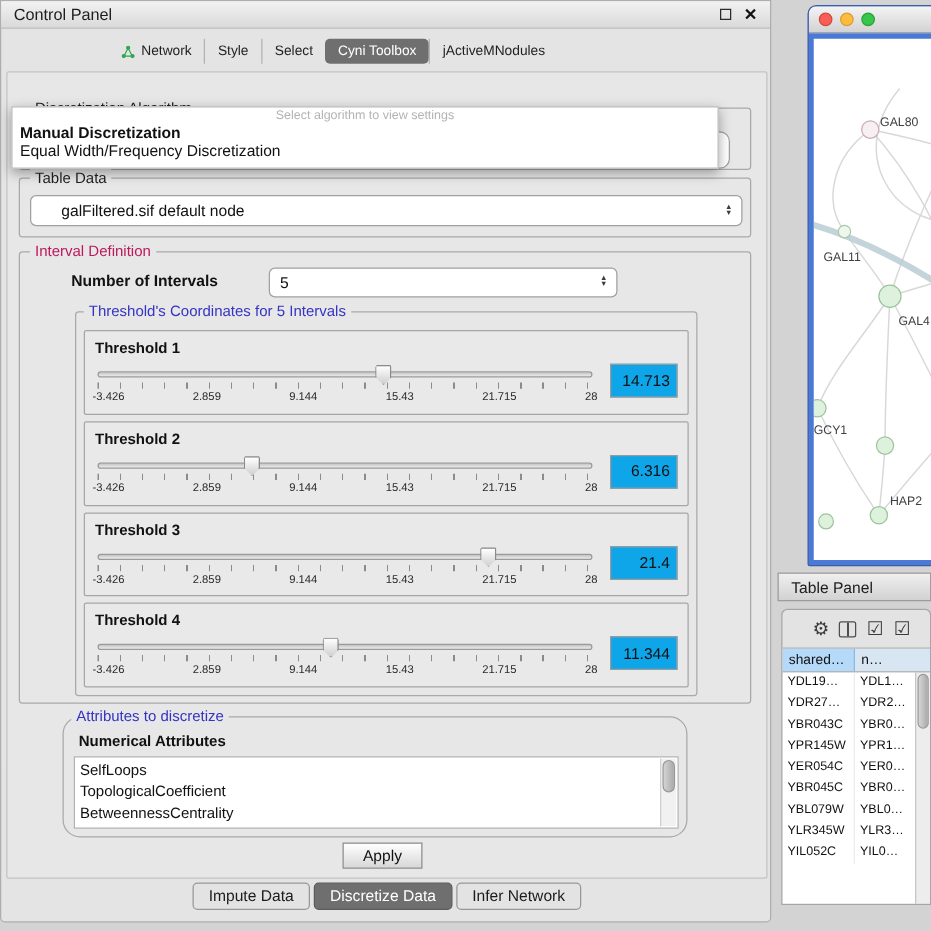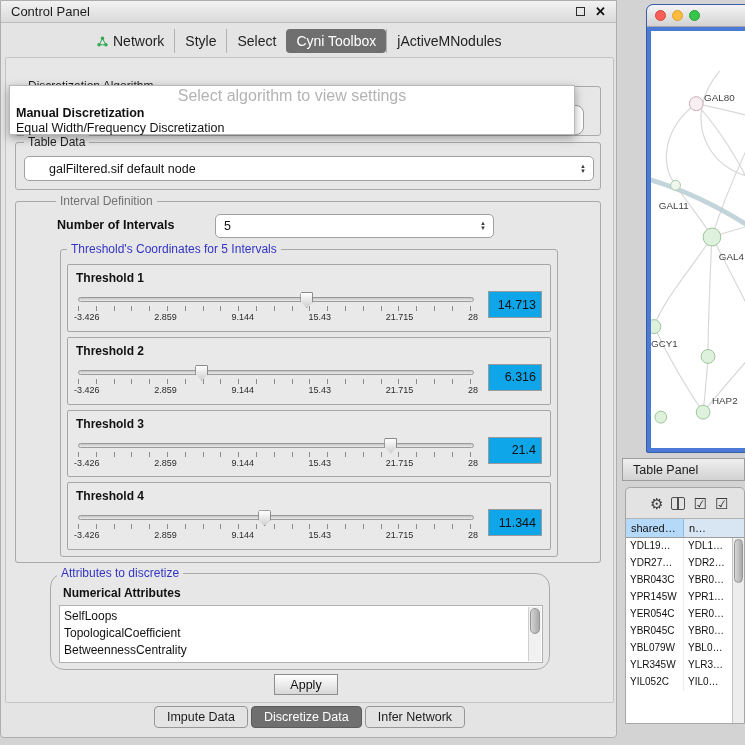--- a/index.html
+++ b/index.html
@@ -12,46 +12,46 @@
     background:#e4e4e4; border:1px solid #aeaeae; border-radius:0 0 4px 4px; }
   .titlebar { height:22px; background:linear-gradient(#f2f2f2,#dadada);
     border-bottom:1px solid #bcbcbc; display:flex; align-items:center; padding:0 10px;
     font-size:13px; color:#1d1d1d; }
   .win-controls { margin-left:auto; display:flex; align-items:center; gap:10px; }
   .win-min { width:9px; height:9px; border:1.5px solid #2c2c2c; }
   .win-close { font-size:13px; font-weight:bold; color:#111; line-height:1; }
 
   .top-tabs { position:absolute; left:0; top:26px; width:617px; height:28px;
     display:flex; align-items:center; padding-left:86px; }
-  .tab { display:flex; align-items:center; gap:5px; padding:4px 10px; font-size:14px;
+  .tab { display:flex; align-items:flex-end; gap:5px; padding:4px 10px; font-size:11px;
     color:#1f1f1f; white-space:nowrap; }
   .tab + .tab { border-left:1px solid #b2b2b2; }
   .tab.sel { background:#6f6f6f; color:#fff; border-radius:4px; border-left:none; }
   .tab-ic { display:flex; }
 
   .content { position:absolute; left:4px; top:56px; width:609px; height:646px;
     background:#e7e7e7; border:1px solid #c3c3c3; border-radius:2px; }
 
   .group { position:absolute; border:1px solid #a9a9a9; border-radius:3px; }
   .gtitle { position:absolute; top:-8px; left:8px; background:#e7e7e7; padding:0 4px;
     font-size:12px; color:#1f1f1f; white-space:nowrap; }
-  .gtitle.green { color:#737373;margin-left:32px; }
+  .gtitle.green { color:#be185d; }
   .gtitle.blue  { color:#3434c4; }
 
   .combo { position:absolute; background:#fff; border:1px solid #a0a0a0; border-radius:5px;
     display:flex; align-items:center; font-size:12.5px; color:#111; padding:0 22px 0 8px;
     overflow:hidden; white-space:nowrap; }
   .stepper { position:absolute; right:3px; top:0; bottom:0; width:14px;
     display:flex; flex-direction:column; align-items:center; justify-content:center; color:#3c3c3c; }
   .stepper span { font-size:6px; line-height:5px; }
 
   
   .overlay { position:absolute; left:8px; top:84px; width:566px; height:50px; z-index:60;
     background:#fff; border:1px solid #b8b8b8; box-shadow:0 3px 9px rgba(0,0,0,.35); }
-  .ov-ph { text-align:center; color:#b3b3b3; font-size:16px; padding-top:1px; }
+  .ov-ph { text-align:center; color:#b3b3b3; font-size:10px; padding-top:1px; }
   .ov-item { font-size:12.5px; color:#111; padding:1px 0 0 6px; }
   .ov-item.b { font-weight:bold; }
 
   
   #thresholdList { position:absolute; left:6px; right:6px; top:14px; bottom:6px;
     display:flex; flex-direction:column; gap:5px; }
   .th-panel { border:1px solid #a6a6a6; background:#e9e9e9; border-radius:2px;
     padding:6px 8px 6px; flex:1; }
   .th-label { font-weight:bold; font-size:12px; color:#111; }
   .th-row { display:flex; align-items:center; margin-top:2px; }

